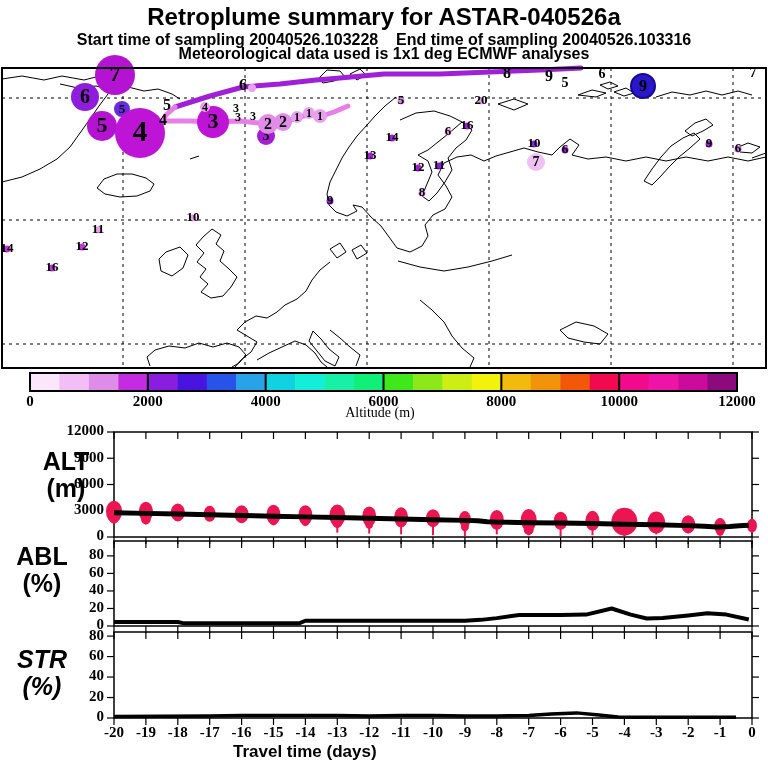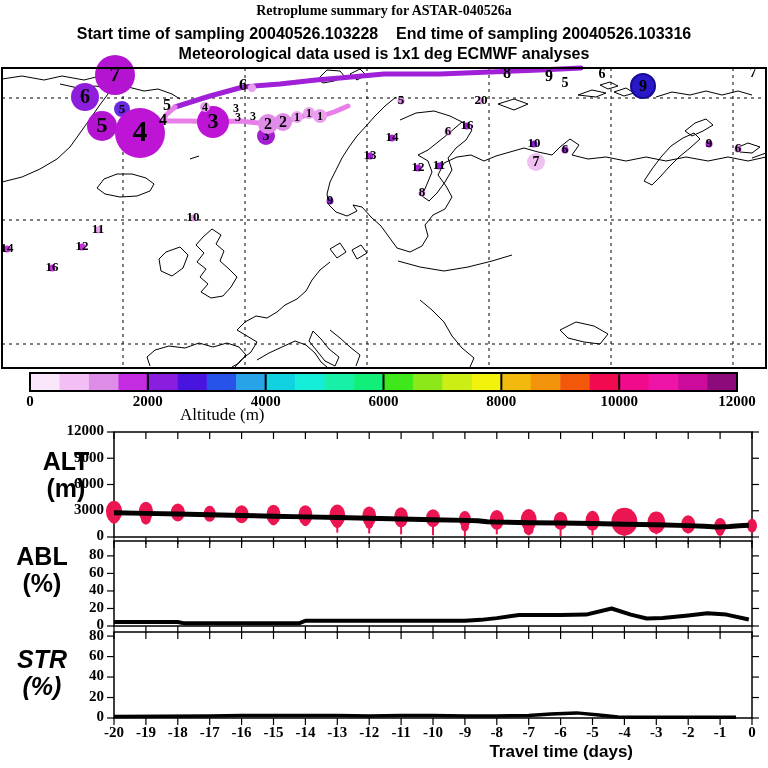--- a/index.html
+++ b/index.html
@@ -1,28 +1,28 @@
 <!DOCTYPE html>
 <html><head>
 <meta charset="utf-8">
 <style>
   html,body{margin:0;padding:0;background:#fff;}
   #page{position:relative;width:768px;height:768px;background:#ffffff;overflow:hidden;
         font-family:"Liberation Sans",sans-serif;}
   .title-line{position:absolute;left:0;width:768px;text-align:center;color:#000;
               font-weight:bold;font-family:"Liberation Sans",sans-serif;}
-  #title1{top:3px;font-size:14px;font-family:Liberation Serif, serif;}
-  #title2{top:25px;font-size:16px;white-space:pre;}
+  #title1{top:3px;font-size:24px;}
+  #title2{top:31px;font-size:16px;white-space:pre;}
   #title3{top:45px;font-size:16px;}
   #figure-svg{position:absolute;left:0;top:0;}
   .side-label{position:absolute;left:0;width:84px;text-align:center;color:#000;
               font-weight:bold;font-size:25px;line-height:27px;}
-  #cbar-title{position:absolute;left:180px;top:405px;width:400px;text-align:left;
-              font-family:"Liberation Serif",serif;font-size:17px;color:#000;}
-  #xaxis-title{position:absolute;left:233px;top:742px;width:400px;text-align:right;
+  #cbar-title{position:absolute;left:180px;top:405px;width:400px;text-align:center;
+              font-family:"Liberation Serif",serif;font-size:14px;color:#000;}
+  #xaxis-title{position:absolute;left:233px;top:742px;width:400px;text-align:left;
                font-weight:bold;font-size:17px;color:#000;}
 </style>
 </head>
 <body>
 
 <div id="page">
   <div class="title-line" id="title1">Retroplume summary for ASTAR-040526a</div>
   <div class="title-line" id="title2">Start time of sampling 20040526.103228    End time of sampling 20040526.103316</div>
   <div class="title-line" id="title3">Meteorological data used is 1x1 deg ECMWF analyses</div>
 

